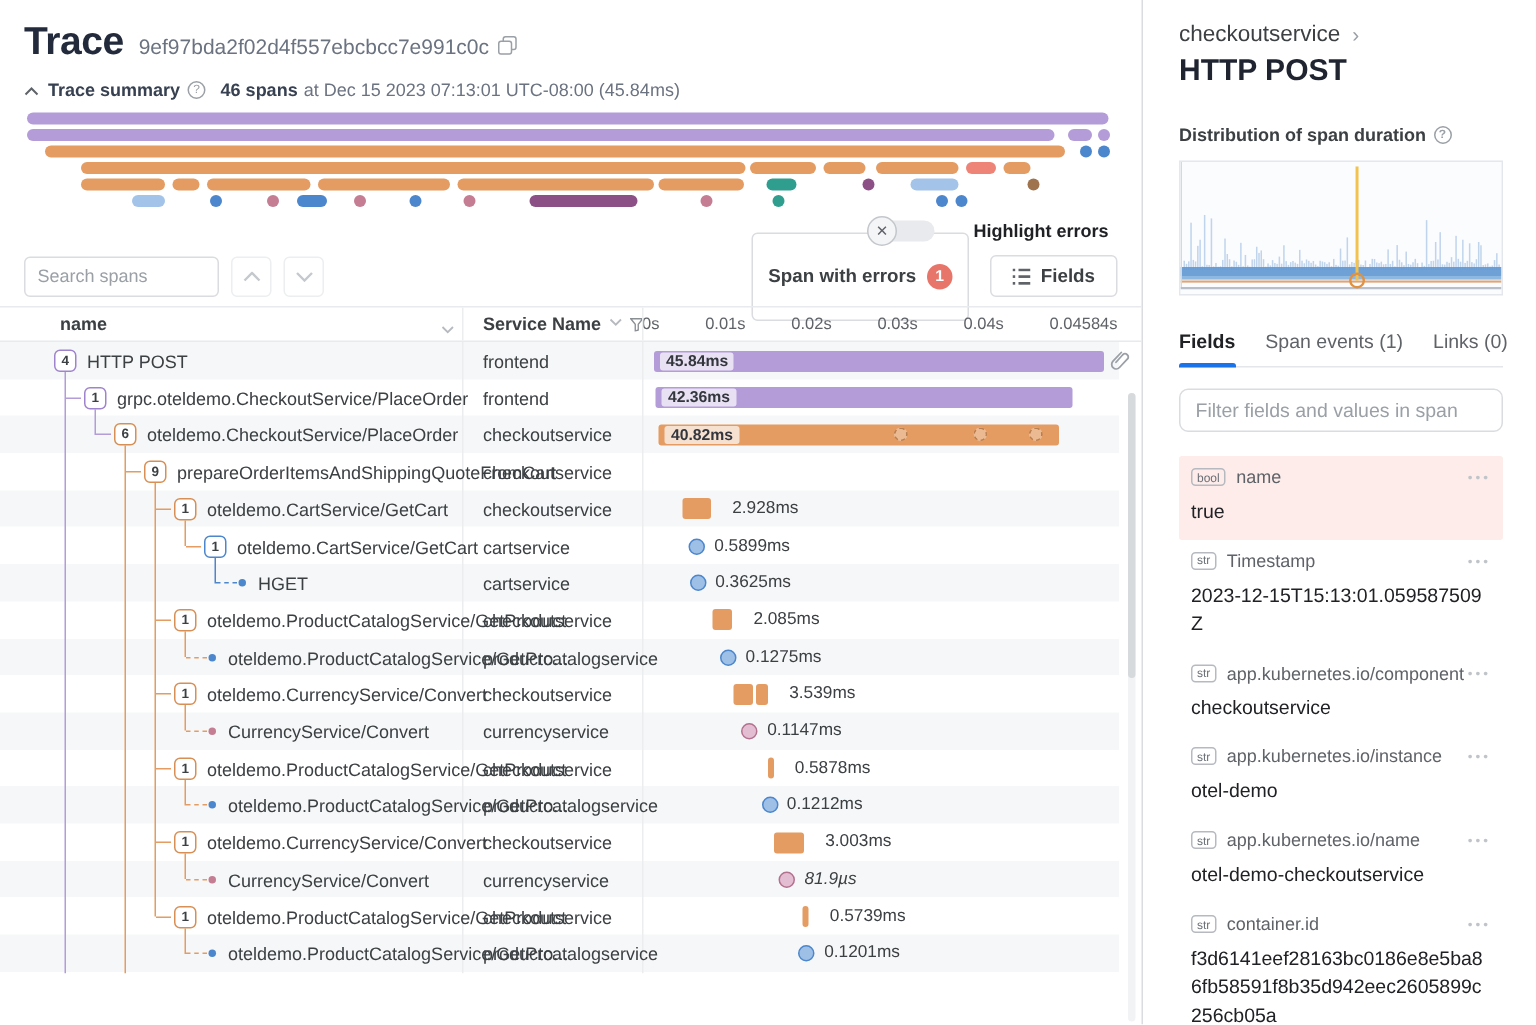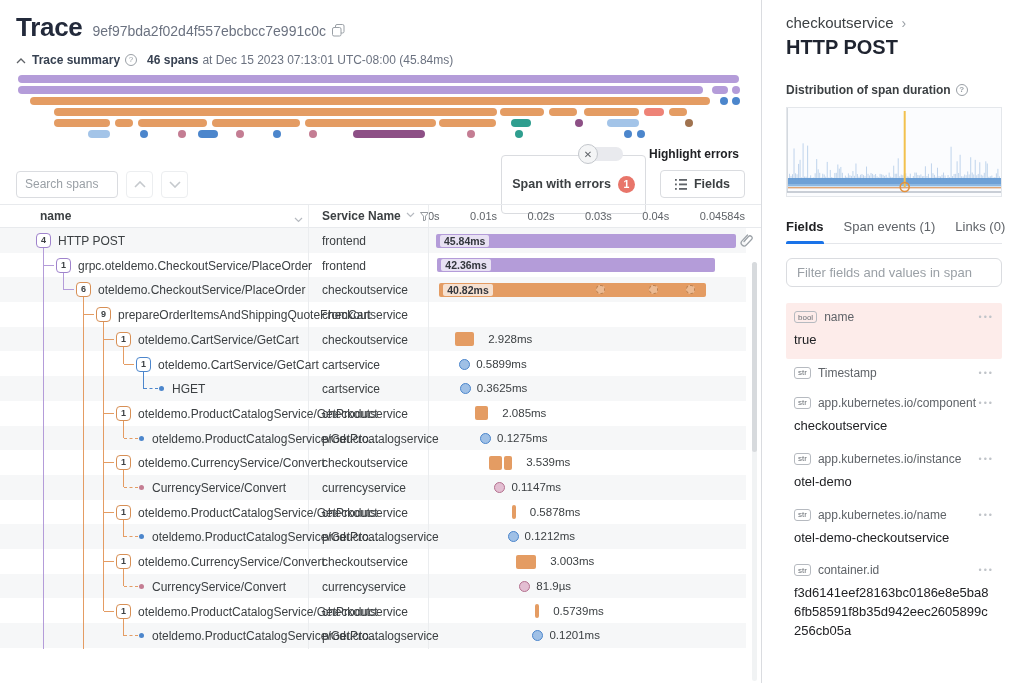--- a/index.html
+++ b/index.html
@@ -32,21 +32,21 @@
   .mm-dot { position:absolute; top:0; width:8px; height:8px; border-radius:50%; }
   
   .hl-row { display:flex; align-items:center; justify-content:flex-end; padding:2px 22px 0 0; height:24px; }
   .switch { position:relative; width:36px; height:14px; background:#e9eaee; border-radius:7px; margin-right:26px; cursor:pointer; }
   .knob { position:absolute; left:-9px; top:-3px; width:20px; height:20px; background:#f4f5f6;
     border:1px solid #c3c7cc; border-radius:50%; font-size:10px; color:#5f6368; display:flex;
     align-items:center; justify-content:center; }
   .hl-label { font-size:12px; font-weight:700; color:#202124;text-align:right; }
   
   .toolbar { display:flex; align-items:center; padding:4px 16px 0 16px; height:34px; }
-  .search-input { width:102px; height:27px; border:1px solid #dadce0; border-radius:4px; padding:0 8px; font-size:12px; color:#202124; }
+  .search-input { width:130px; height:27px; border:1px solid #dadce0; border-radius:4px; padding:0 8px; font-size:12px; color:#202124; }
   .search-input::placeholder { color:#9aa0a6; }
   .nav-btn { width:27px; height:27px; border:1px solid #eceef0; background:#fff; border-radius:4px;
     margin-left:8px; display:flex; align-items:center; justify-content:center; cursor:pointer; }
   .toolbar .spacer { flex:1; }
   .err-btn { display:flex; align-items:center; font-size:12.5px; font-weight:700; color:#3c4043;
     border:1px solid #dadce0; background:#fff; border-radius:4px; padding:20px 10px; cursor:pointer; }
   .err-badge { width:17px; height:17px; border-radius:50%; background:#e8756a; color:#fff; font-size:10.5px;
     font-weight:700; display:flex; align-items:center; justify-content:center; margin-left:7px; }
   .fields-btn { display:flex; align-items:center; gap:7px; font-size:12.5px; font-weight:700; color:#3c4043;
     border:1px solid #dadce0; background:#fff; border-radius:4px; padding:6px 14px; margin-left:14px; cursor:pointer; }
@@ -383,21 +383,21 @@
             <div class="bar" style="left: 88.4974px; width: 19.6531px; background: rgb(228, 156, 99);"></div>
             <span class="bar-label-out" style="left: 122.151px;">3.003ms</span>
           </div>
         </div>
         <div class="trow alt" style="top: 345.8px;">
           <span class="leafdot" style="left: 139px; background: rgb(196, 125, 147);"></span>
           <span class="sname" style="left: 152px;">CurrencyService/Convert</span>
           <span class="svc">currencyservice</span>
           <div class="plot">
             <span class="cir" style="left: 91.3508px; background: rgb(227, 190, 210); border-color: rgb(180, 113, 143);"></span>
-            <span class="bar-label-out" style="left: 108.351px;">81.9µs</span>
+            <span class="bar-label-out" style="left: 108.351px; font-style: italic;">81.9µs</span>
           </div>
         </div>
         <div class="trow" style="top: 370.5px;">
           <span class="badge" style="left: 116px; border-color: rgb(215, 143, 85);">1</span>
           <span class="sname" style="left: 138px;">oteldemo.ProductCatalogService/GetProduct</span>
           <span class="svc">checkoutservice</span>
           <div class="plot">
             <div class="bar" style="left: 107.476px; width: 3.75589px; background: rgb(228, 156, 99);"></div>
             <span class="bar-label-out" style="left: 125.232px;">0.5739ms</span>
           </div>
@@ -625,20 +625,21 @@
             <span class="fmenu">•••</span>
           </div>
           <div class="fval">true</div>
         </div>
         <div class="frow">
           <div class="fkey-line">
             <span class="tbadge">str</span>
             <span class="fkey">Timestamp</span>
             <span class="fmenu">•••</span>
           </div>
+          <div class="fval">2023-12-15T15:13:01.059587509Z</div>
         </div>
         <div class="frow">
           <div class="fkey-line">
             <span class="tbadge">str</span>
             <span class="fkey">app.kubernetes.io/component</span>
             <span class="fmenu">•••</span>
           </div>
           <div class="fval">checkoutservice</div>
         </div>
         <div class="frow">

